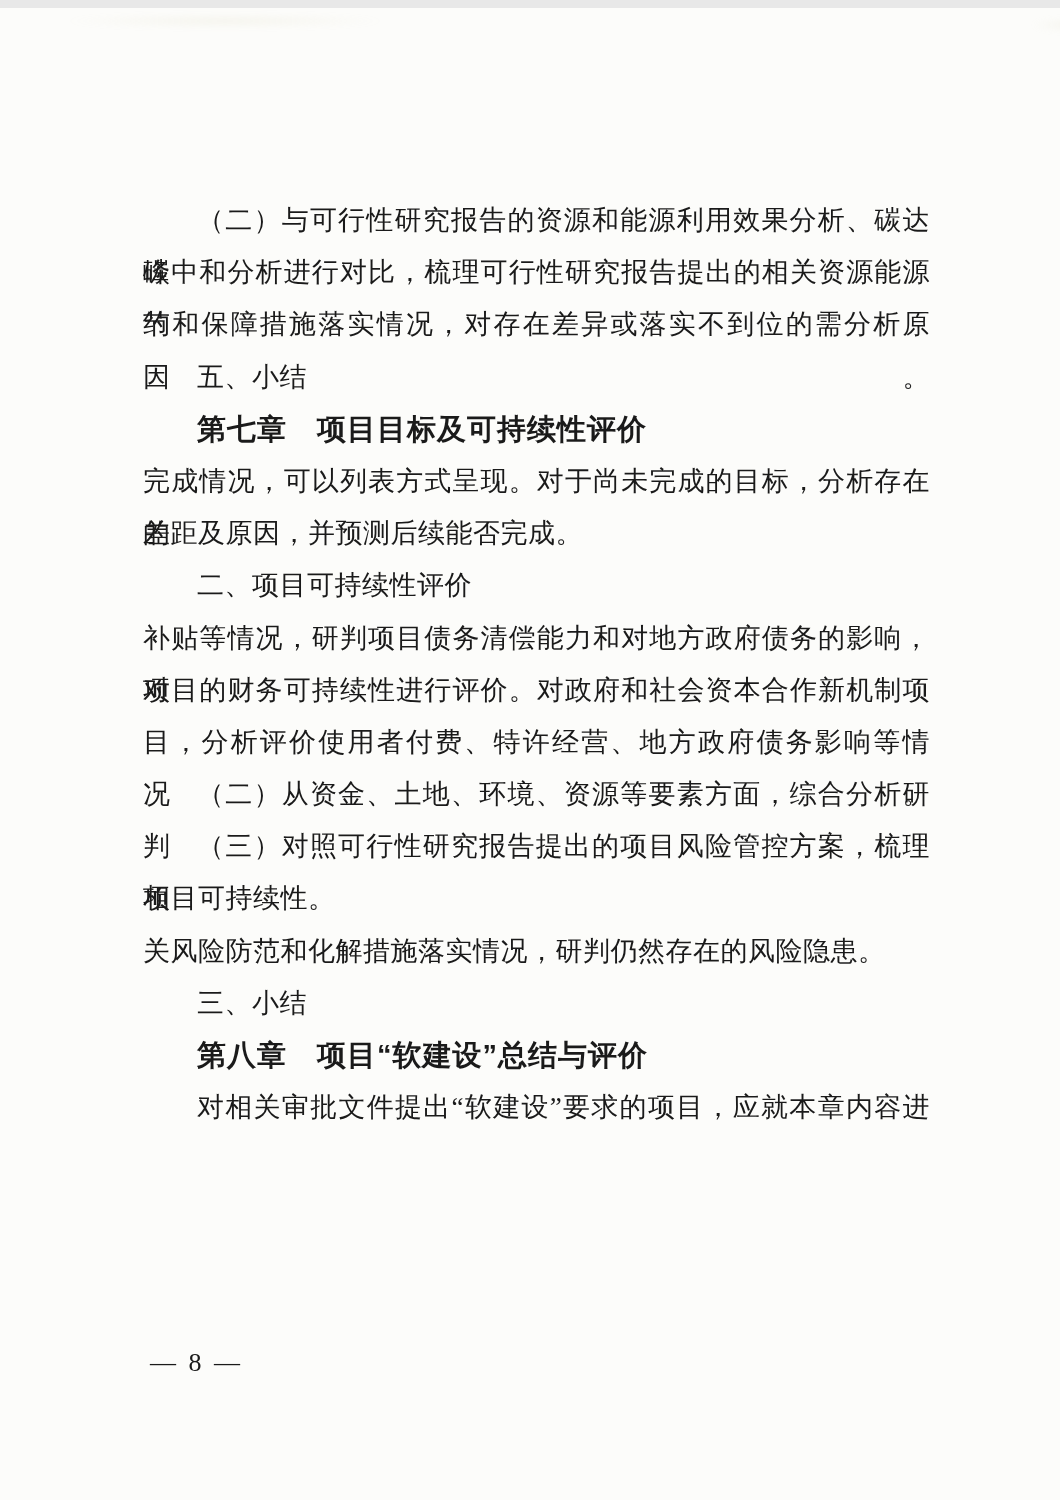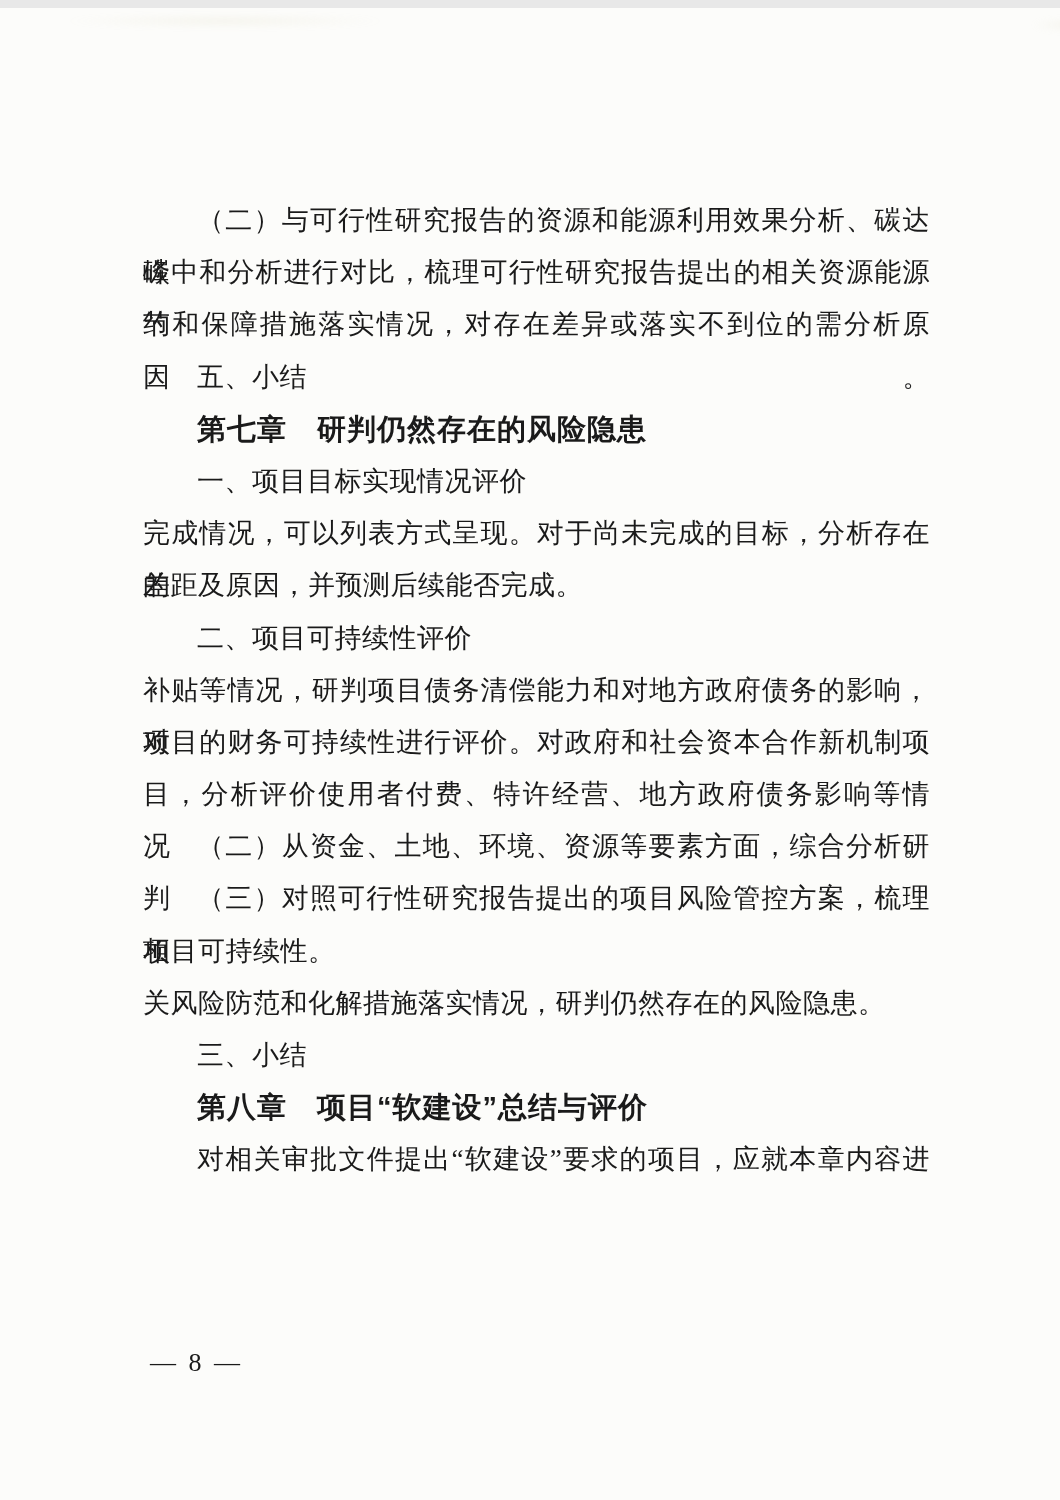--- a/index.html
+++ b/index.html
@@ -75,22 +75,21 @@
 
 <div class="page" style="background: rgb(252, 252, 250); color: rgb(26, 26, 26);">
   <div class="scan-artifact tl"></div>
   <div class="scan-artifact tr"></div>
 
   <div class="content" id="doc-content">
       <div class="line indent justify">（二）与可行性研究报告的资源和能源利用效果分析、碳达峰</div>
       <div class="line justify">碳中和分析进行对比，梳理可行性研究报告提出的相关资源能源节</div>
       <div class="line justify">约和保障措施落实情况，对存在差异或落实不到位的需分析原因。</div>
       <div class="line indent">五、小结</div>
-      <div class="line chapter indent">第七章　研判仍然存在的风险隐患</div>
-      <div class="line indent">一、项目目标实现情况评价</div>
+      <div class="line chapter indent">第七章　项目目标及可持续性评价</div>
       <div class="line justify">完成情况，可以列表方式呈现。对于尚未完成的目标，分析存在的</div>
       <div class="line">差距及原因，并预测后续能否完成。</div>
       <div class="line indent">二、项目可持续性评价</div>
       <div class="line justify">补贴等情况，研判项目债务清偿能力和对地方政府债务的影响，对</div>
       <div class="line justify">项目的财务可持续性进行评价。对政府和社会资本合作新机制项</div>
       <div class="line justify">目，分析评价使用者付费、特许经营、地方政府债务影响等情况。</div>
       <div class="line indent justify">（二）从资金、土地、环境、资源等要素方面，综合分析研判</div>
       <div class="line indent justify">（三）对照可行性研究报告提出的项目风险管控方案，梳理相</div>
       <div class="line">项目可持续性。</div>
       <div class="line">关风险防范和化解措施落实情况，研判仍然存在的风险隐患。</div>

